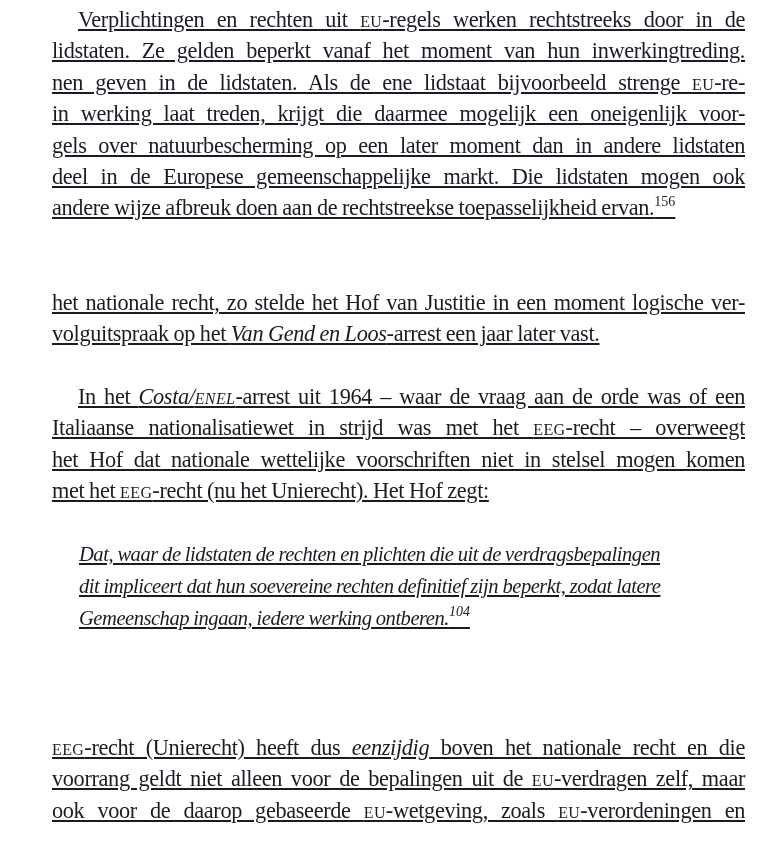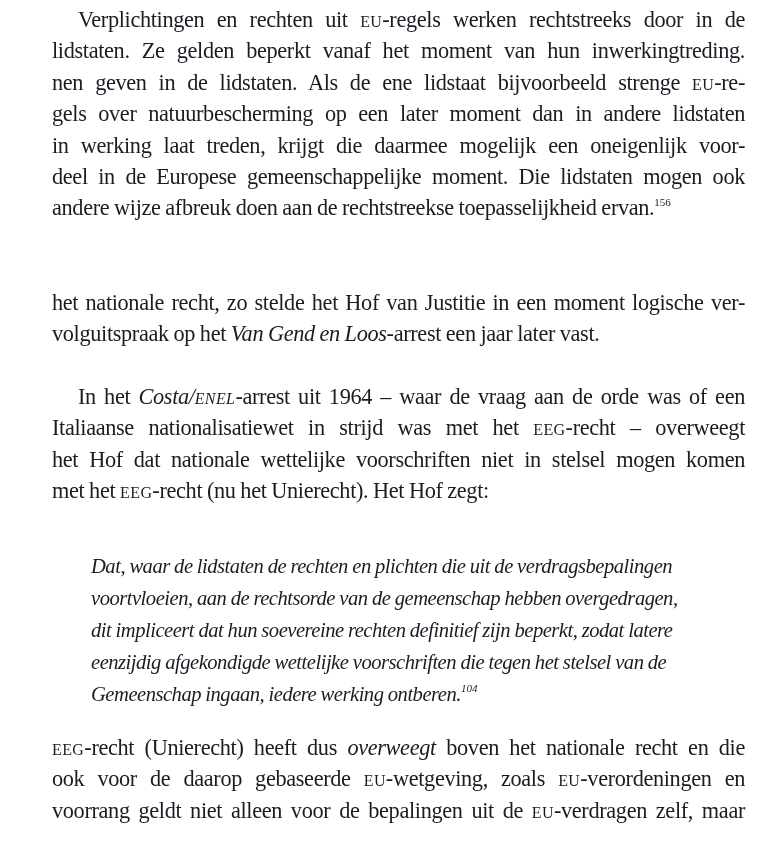--- a/index.html
+++ b/index.html
@@ -27,37 +27,38 @@
   .line {
     display: block;
     height: 31.4px;
     line-height: 31.4px;
     font-size: 22.3px;
     white-space: nowrap;
     text-align: justify;
     text-align-last: justify;
     letter-spacing: -0.35px;
     word-spacing: -0.5px;
+    text-decoration: underline;
   }
   .line.last {
     text-align-last: left;
   }
   .line.indent {
     padding-left: 26px;
   }
   .sc {
     font-variant: small-caps;
     text-transform: lowercase;
     letter-spacing: 0.4px;
   }
   .it {
     font-style: italic;
   }
   sup.fn {
-    font-size: 11px;
+    font-size: 14px;
     line-height: 0;
     vertical-align: 9px;
     letter-spacing: 0;
   }
   #p1 { position: absolute; top: 4px; left: 0; width: 693px; }
   #p2 { position: absolute; top: 287px; left: 0; width: 693px; }
   #p3 { position: absolute; top: 381px; left: 0; width: 693px; }
   .quote {
     position: absolute;
     top: 538px;
@@ -77,40 +78,38 @@
   #p4 { position: absolute; top: 732px; left: 0; width: 693px; }
 </style>
 </head>
 <body>
 
 <div class="page">
   <p class="para" id="p1">
       <span class="line indent">Verplichtingen en rechten uit <span class="sc">EU</span>-regels werken rechtstreeks door in de</span>
       <span class="line">lidstaten. Ze gelden beperkt vanaf het moment van hun inwerkingtreding.</span>
       <span class="line">nen geven in de lidstaten. Als de ene lidstaat bijvoorbeeld strenge <span class="sc">EU</span>-re-</span>
+      <span class="line">in werking laat treden, krijgt die daarmee mogelijk een oneigenlijk voor-</span>
       <span class="line">gels over natuurbescherming op een later moment dan in andere lidstaten</span>
-      <span class="line">in werking laat treden, krijgt die daarmee mogelijk een oneigenlijk voor-</span>
-      <span class="line">deel in de Europese gemeenschappelijke moment. Die lidstaten mogen ook</span>
+      <span class="line">deel in de Europese gemeenschappelijke markt. Die lidstaten mogen ook</span>
       <span class="line last">andere wijze afbreuk doen aan de rechtstreekse toepasselijkheid ervan.<sup class="fn">156</sup></span>
     </p>
   <p class="para" id="p2">
       <span class="line">het nationale recht, zo stelde het Hof van Justitie in een moment logische ver-</span>
       <span class="line last">volguitspraak op het <span class="it">Van Gend en Loos</span>-arrest een jaar later vast.</span>
     </p>
   <p class="para" id="p3">
       <span class="line indent">In het <span class="it">Costa/</span><span class="sc it">ENEL</span>-arrest uit 1964 – waar de vraag aan de orde was of een</span>
       <span class="line">Italiaanse nationalisatiewet in strijd was met het <span class="sc">EEG</span>-recht – overweegt</span>
       <span class="line">het Hof dat nationale wettelijke voorschriften niet in stelsel mogen komen</span>
       <span class="line last">met het <span class="sc">EEG</span>-recht (nu het Unierecht). Het Hof zegt:</span>
     </p>
-  <blockquote class="quote" style="margin:12px;">
+  <blockquote class="quote" style="margin:0;">
       <span class="line">Dat, waar de lidstaten de rechten en plichten die uit de verdragsbepalingen</span>
-      <span class="line">voortvloeien, aan de rechtsorde van de gemeenschap hebben overgedragen,</span>
       <span class="line">dit impliceert dat hun soevereine rechten definitief zijn beperkt, zodat latere</span>
-      <span class="line">eenzijdig afgekondigde wettelijke voorschriften die tegen het stelsel van de</span>
       <span class="line last">Gemeenschap ingaan, iedere werking ontberen.<sup class="fn">104</sup></span>
     </blockquote>
   <p class="para" id="p4">
-      <span class="line"><span class="sc">EEG</span>-recht (Unierecht) heeft dus <span class="it">overweegt</span> boven het nationale recht en die</span>
+      <span class="line"><span class="sc">EEG</span>-recht (Unierecht) heeft dus <span class="it">eenzijdig</span> boven het nationale recht en die</span>
+      <span class="line">voorrang geldt niet alleen voor de bepalingen uit de <span class="sc">EU</span>-verdragen zelf, maar</span>
       <span class="line">ook voor de daarop gebaseerde <span class="sc">EU</span>-wetgeving, zoals <span class="sc">EU</span>-verordeningen en</span>
-      <span class="line">voorrang geldt niet alleen voor de bepalingen uit de <span class="sc">EU</span>-verdragen zelf, maar</span>
     </p>
 </div>
 
 </body></html>

